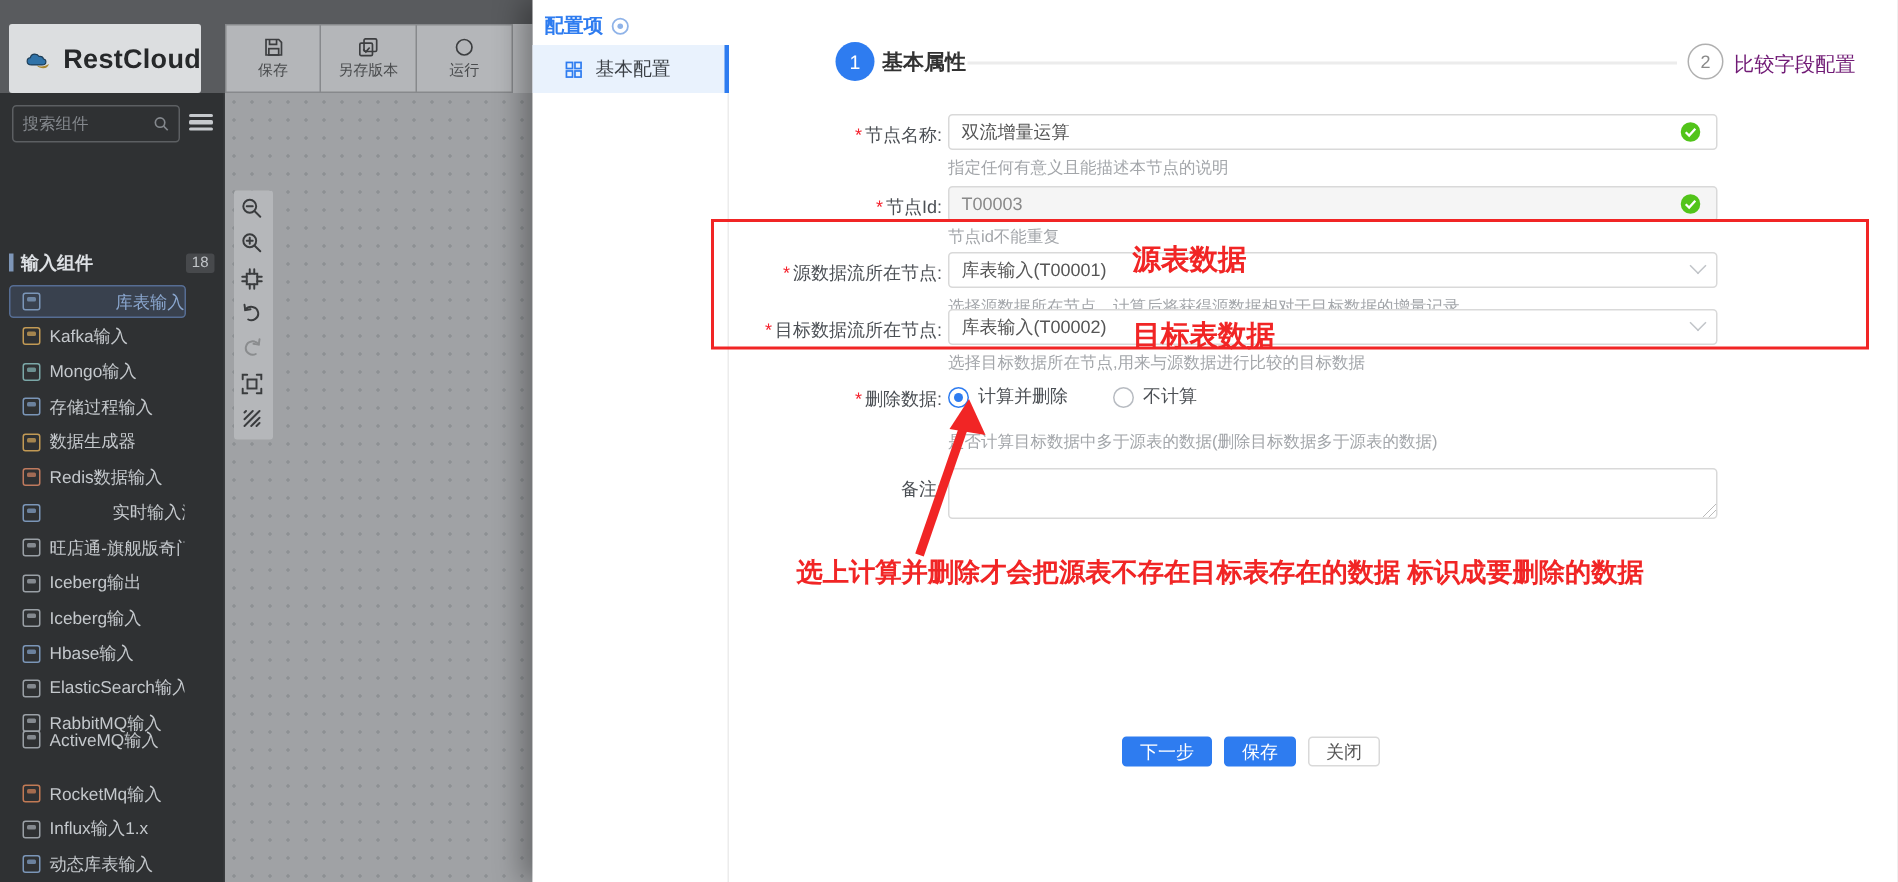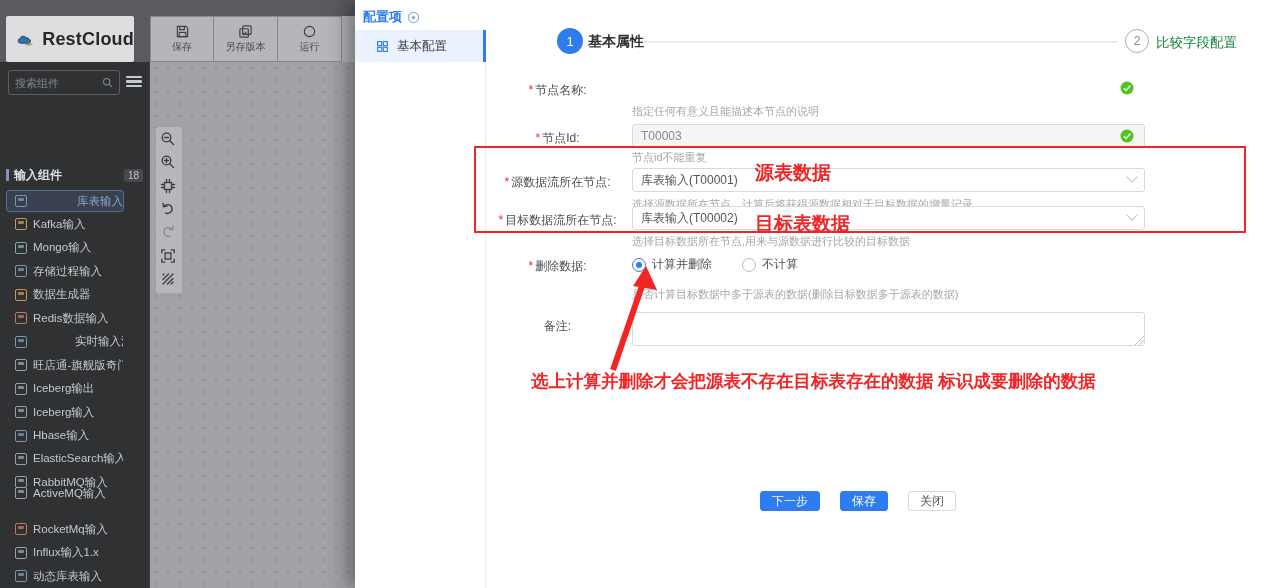--- a/index.html
+++ b/index.html
@@ -57,42 +57,42 @@
   #config-menu-item { position:absolute; left:0; top:30px; width:131px; height:32px; background:#e9f2fd; border-right:3px solid #2e7cf0; display:flex; align-items:center; gap:8px; padding-left:21px; cursor:pointer; }
   #config-menu-item svg { width:13px; height:13px; stroke:#2e7cf0; fill:none; stroke-width:1.4; }
   #config-menu-item span { font-size:12.5px; color:#3a3f45; }
   #menu-divider { position:absolute; left:130px; top:62px; width:1px; height:526px; background:#ececec; }
 
   
   .step-circle { position:absolute; border-radius:50%; display:flex; align-items:center; justify-content:center; font-size:13px; }
   #step1-circle { left:202px; top:28px; width:26px; height:26px; background:#2e7cf0; color:#fff; }
   #step2-circle { left:770px; top:29px; width:24px; height:24px; background:#fff; border:1px solid #b0b0b0; color:#8a8a8a; font-size:12px; }
   #step1-label { position:absolute; left:233px; top:33px; font-size:14px; font-weight:bold; color:#323232; }
-  #step2-label { position:absolute; left:801px; top:34px; font-size:13.5px; color:#15803d; }
+  #step2-label { position:absolute; left:801px; top:34px; font-size:13.5px; color:#701a75; }
   #step-line { position:absolute; left:290px; top:41px; width:473px; height:2px; background:#ececec; }
 
   
-  .f-label { position:absolute; left:132px; width:141px; text-align:center; font-size:12px; color:#4b4f54; }
+  .f-label { position:absolute; left:132px; width:141px; text-align:right; font-size:12px; color:#4b4f54; }
   .f-label .star { color:#f5222d; margin-right:2px; }
   .f-help { position:absolute; left:277px; font-size:11px; color:#a3a6aa; }
   .f-control { position:absolute; left:277px; width:513px; height:24px; border:1px solid #d9d9d9; border-radius:3px; background:#fff; display:flex; align-items:center; padding:0 8px; font-size:12px; color:#555; }
   .f-control.disabled { background:#f5f5f5; color:#8a8a8a; }
   .f-control .chev { margin-left:auto; width:8px; height:8px; border-right:1.4px solid #c0c4c8; border-bottom:1.4px solid #c0c4c8; transform:rotate(45deg) translate(-2px,-2px); }
   .check-badge { position:absolute; left:765px; width:14px; height:14px; }
   textarea.f-area { position:absolute; left:277px; width:513px; height:34px; border:1px solid #d9d9d9; border-radius:3px; resize:none; font-family:inherit; font-size:12px; color:#555; padding:4px 8px; outline:none;
     background:linear-gradient(135deg, transparent 0 49%, #bbb 49% 52%, transparent 52% 70%, #bbb 70% 73%, transparent 73%) no-repeat right bottom / 9px 9px; }
   .radio-row { position:absolute; display:flex; align-items:center; gap:6px; }
   .radio-dot { width:14px; height:14px; border-radius:50%; border:1px solid #b8bcc2; background:#fff; position:relative; cursor:pointer; }
   .radio-dot.on { border-color:#2e7cf0; }
   .radio-dot.on::after { content:""; position:absolute; left:3px; top:3px; width:6px; height:6px; border-radius:50%; background:#2e7cf0; }
   .radio-label { font-size:12px; color:#4b4f54; }
 
   
   #footer-btns { position:absolute; left:393px; top:491px; display:flex; gap:8px; }
-  .btn { height:20px; padding:0 11px; border-radius:3px; font-size:12px; display:flex; align-items:center; cursor:pointer;margin-left:12px; }
+  .btn { height:20px; padding:0 11px; border-radius:3px; font-size:12px; display:flex; align-items:center; cursor:pointer; }
   .btn.primary { background:#2e7cf0; color:#fff; border:1px solid #2e7cf0; }
   .btn.plain { background:#fff; color:#555; border:1px solid #d9d9d9; }
 
   
   .anno { position:absolute; color:#f12525; font-weight:bold; }
   #anno-rect { position:absolute; left:119px; top:146px; width:772px; height:87px; border:2px solid #f12525; pointer-events:none; }
   #anno-src { left:400px; top:160px; font-size:19px; }
   #anno-tgt { left:400px; top:211px; font-size:19px; }
   #anno-note { left:176px; top:369px; font-size:17.5px; }
   #anno-arrow { position:absolute; left:240px; top:264px; width:80px; height:112px; pointer-events:none; }
@@ -291,20 +291,23 @@
         <span>1</span>
       </div>
     <div id="step1-label">基本属性</div>
     <div id="step-line"></div>
     <div class="step-circle" id="step2-circle">
         <span>2</span>
       </div>
     <div id="step2-label">比较字段配置</div>
 
     <div class="f-label" style="top:82px;"><span class="star">*</span><span>节点名称:</span></div>
+    <div class="f-control" style="top:76px;">
+        <span>双流增量运算</span>
+      </div>
     <svg class="check-badge" style="top:81px;" viewBox="0 0 14 14">
         <circle cx="7" cy="7" r="6.5" fill="#52c41a"></circle>
         <polyline points="3.8,7.2 6.1,9.4 10.2,4.8" fill="none" stroke="#fff" stroke-width="1.5"></polyline>
       </svg>
     <div class="f-help" style="top:104px;">指定任何有意义且能描述本节点的说明</div>
 
     <div class="f-label" style="top:130px;"><span class="star">*</span><span>节点Id:</span></div>
     <div class="f-control disabled" style="top:124px;">
         <span>T00003</span>
       </div>

